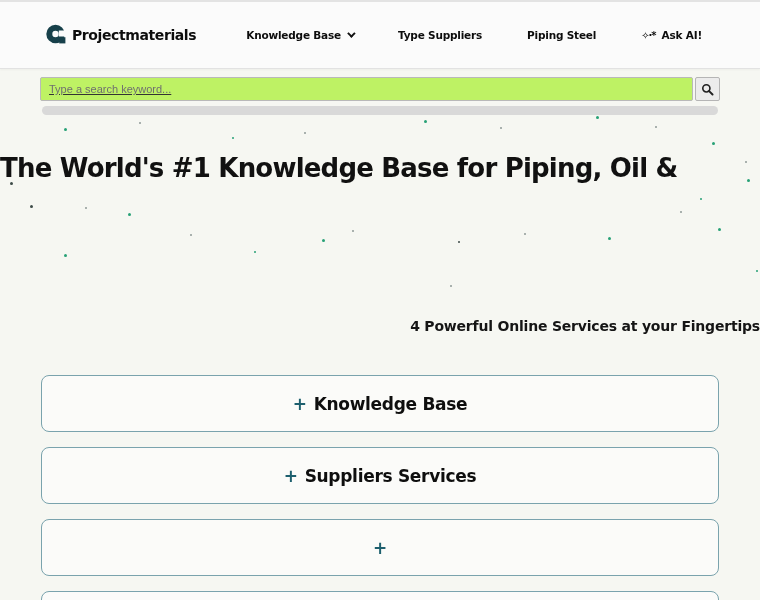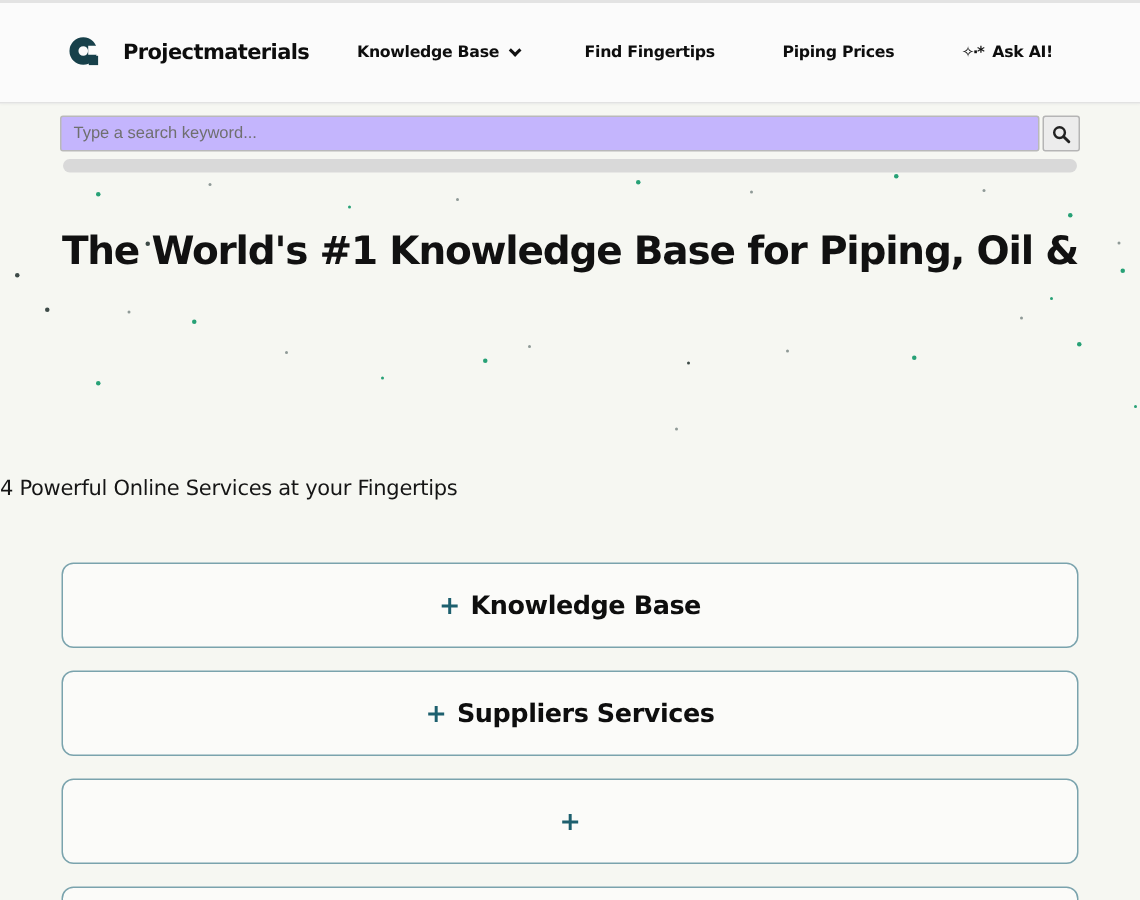--- a/index.html
+++ b/index.html
@@ -17,21 +17,21 @@
   .dot{position:absolute;border-radius:50%;display:block;}
 
   
   header{
     position:absolute;left:0;top:0;width:760px;height:67px;z-index:2;
     background:var(--header_bg);border-bottom:1px solid #e2e2e2;
     box-shadow:0 1px 2px rgba(0,0,0,0.04);
     display:flex;align-items:center;justify-content:space-between;
     padding:0 58px 0 46px;
   }
-  .logo{display:flex;align-items:center;gap:15px;cursor:pointer;}
+  .logo{display:flex;align-items:center;gap:5px;cursor:pointer;}
   .logo svg{display:block;}
   .logo-text{
     font-family:"DejaVu Sans","Liberation Sans",sans-serif;
     font-weight:bold;font-size:14px;letter-spacing:-0.4px;color:#0d0d0d;
   }
   nav{display:flex;align-items:center;gap:45px;}
   .nav-item{
     display:flex;align-items:center;gap:6px;cursor:pointer;
     font-family:"DejaVu Sans","Liberation Sans",sans-serif;
     font-weight:bold;font-size:10.5px;letter-spacing:-0.2px;color:#0d0d0d;
@@ -43,47 +43,47 @@
   }
   .sparkle{font-size:10px;letter-spacing:-1px;color:#111;}
 
   
   .search-row{
     position:absolute;left:40px;right:40px;top:75px;z-index:1;
     display:flex;align-items:stretch;gap:2px;height:24px;
   }
   .search-input{
     flex:1;height:24px;border:1px solid #b9b9b9;border-radius:2px;
-    background:#c4b5fd;padding:0 8px;font-size:11px;color:#333;
-    font-family:"Liberation Sans",sans-serif;outline:none;
+    background:#bef264;padding:0 8px;font-size:11px;color:#333;
+    font-family:"Liberation Sans",sans-serif;outline:none;text-decoration:underline;
   }
   .search-input::placeholder{color:#6f6f6f;}
   .search-button{
     width:25px;height:24px;border:1px solid #b5b5b5;border-radius:2px;
     background:#ececec;display:flex;align-items:center;justify-content:center;
     cursor:pointer;
   }
   .search-underline{
     position:absolute;left:42px;right:42px;top:104px;height:9px;z-index:1;
     background:var(--bar_gray);border-radius:5px;
   }
 
   
   main{position:absolute;inset:0;z-index:1;}
   h1{
-    position:absolute;left:0;top:146px;width:760px;text-align:center;
+    position:absolute;left:0;top:146px;width:760px;
     font-family:"DejaVu Sans","Liberation Sans",sans-serif;
     font-weight:bold;font-size:26px;line-height:41px;letter-spacing:-0.8px;
     color:#111;
   }
   h1 span{display:block;white-space:nowrap;}
   .subtitle{
-    position:absolute;left:0;top:316px;width:760px;text-align:left;
+    position:absolute;left:0;top:316px;width:760px;text-align:right;
     font-family:"DejaVu Sans","Liberation Sans",sans-serif;
-    font-weight:normal;font-size:14px;letter-spacing:-0.2px;color:#151515;
+    font-weight:bold;font-size:14px;letter-spacing:-0.2px;color:#151515;
   }
   .services{position:absolute;left:41px;top:373px;width:678px;}
   .service-btn{
     height:57px;margin-bottom:15px;border:1px solid var(--service_border);
     border-radius:8px;background:rgba(255,255,255,0.55);
     display:flex;align-items:center;justify-content:center;gap:7px;
     cursor:pointer;
     font-family:"DejaVu Sans","Liberation Sans",sans-serif;
     font-weight:bold;font-size:17px;letter-spacing:-0.3px;color:#0e0e0e;
   }
@@ -133,24 +133,24 @@
         <rect x="13.2" y="13.2" width="6.2" height="6.2" fill="#17404a"></rect>
       </svg>
       <span class="logo-text">Projectmaterials</span>
     </div>
     <nav>
       <div class="nav-item">
         <span>Knowledge Base</span>
         <span class="chev"></span>
       </div>
       <div class="nav-item">
-        <span>Find Fingertips</span>
+        <span>Type Suppliers</span>
       </div>
       <div class="nav-item">
-        <span>Piping Prices</span>
+        <span>Piping Steel</span>
       </div>
       <div class="nav-item">
         <span class="sparkle">✧·*</span>
         <span>Ask AI!</span>
       </div>
     </nav>
   </header>
 
   <div class="search-row">
     <input class="search-input" type="text" placeholder="Type a search keyword..." style="">

